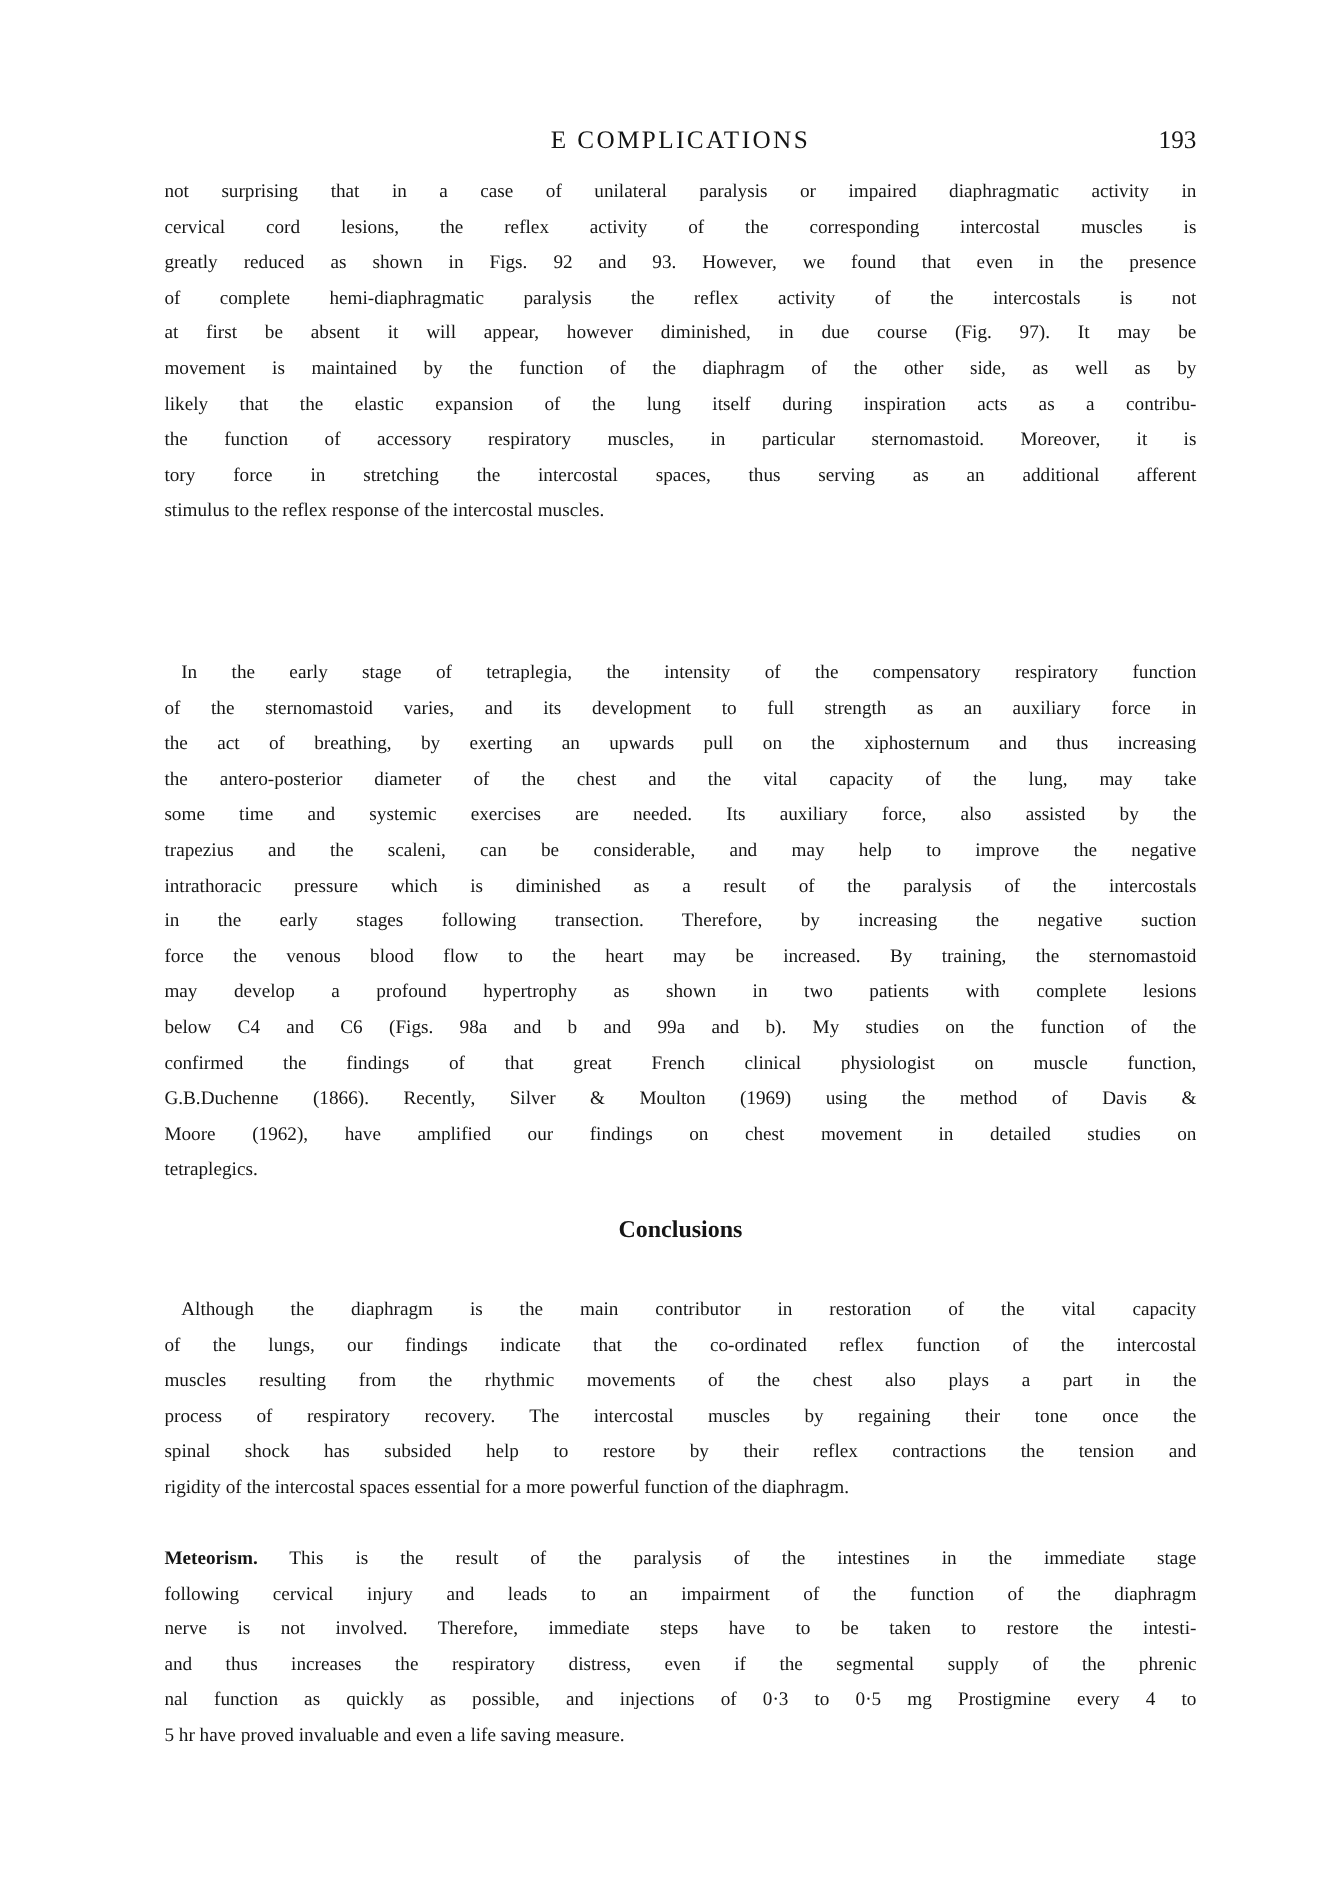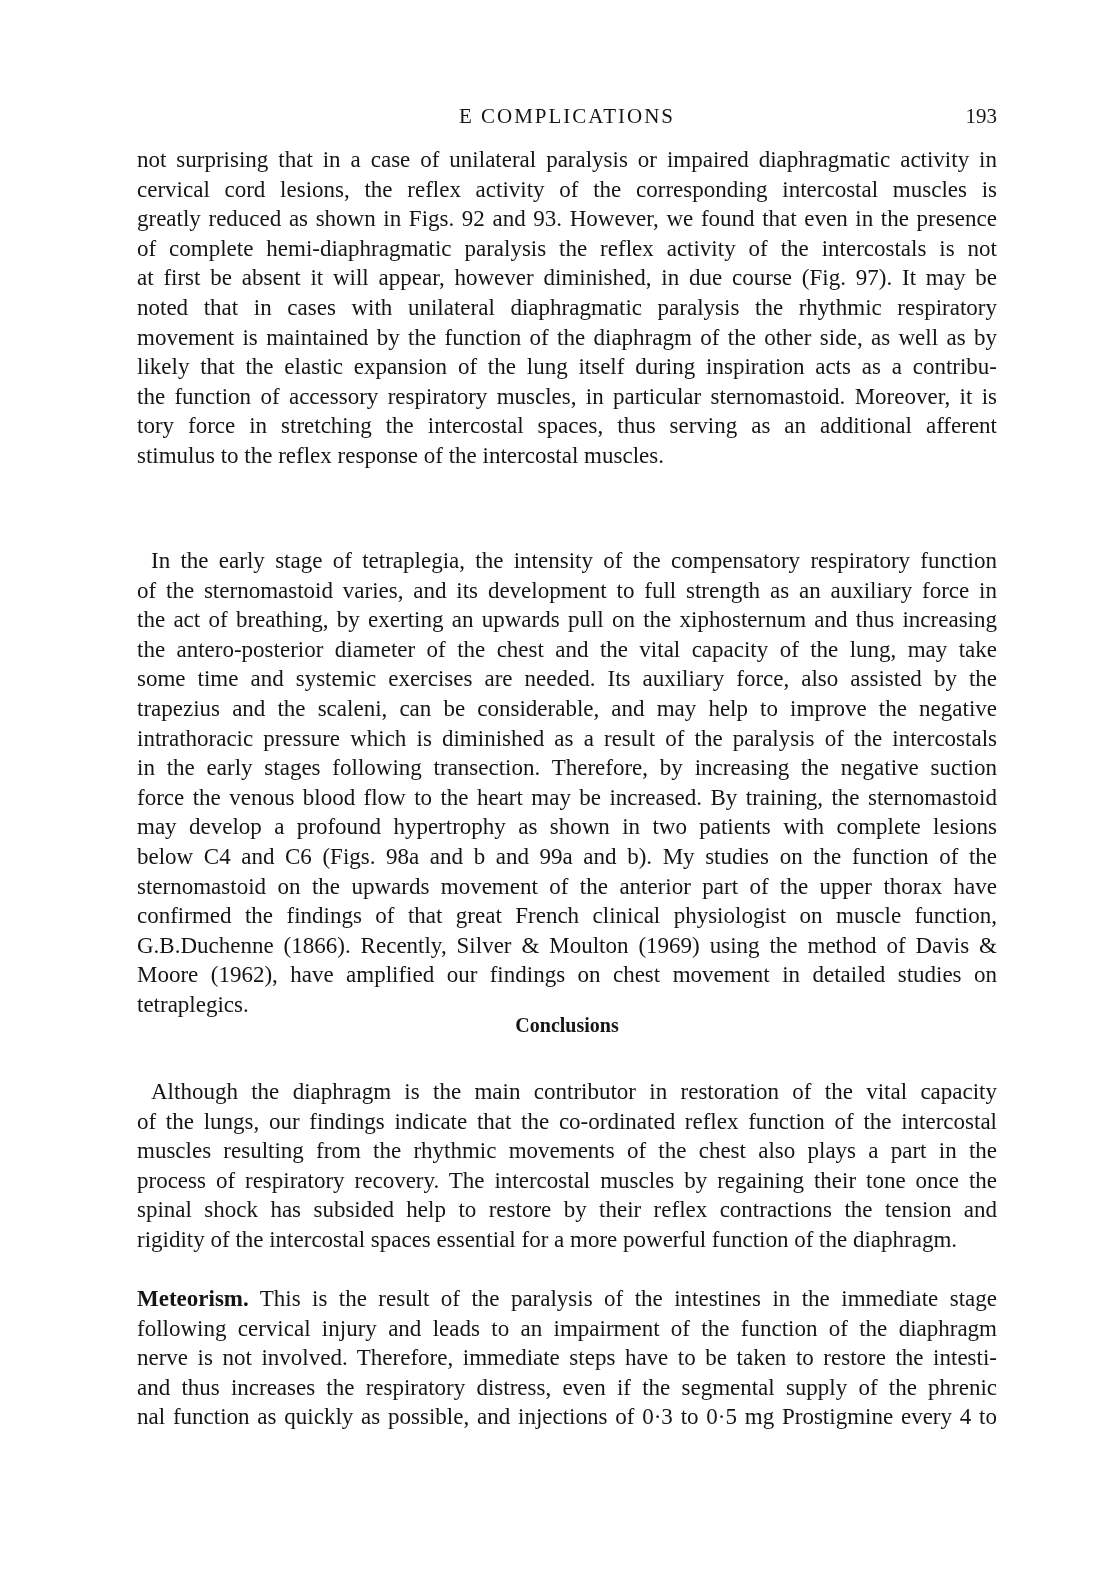--- a/index.html
+++ b/index.html
@@ -11,21 +11,21 @@
     .page { position: absolute; left: 137px; top: 0; width: 860px; }
     .header {
       position: absolute; top: 102px; left: 0; width: 860px; height: 30px;
       font-size: 21px; letter-spacing: 2px;
     }
     .running-title { position: absolute; left: 0; right: 0; text-align: center; top: 2px; }
     .page-number { position: absolute; right: 0; top: 2px; letter-spacing: 0; }
     .block { position: absolute; left: 0; width: 860px; }
     .line {
       display: block; height: 29.6px; line-height: 29.6px;
-      font-size: 23px; white-space: nowrap;
+      font-size: 16px; white-space: nowrap;
       text-align: justify; text-align-last: justify; font-family: Liberation Serif, serif;
     }
     .line.last { text-align-last: left; }
     .line.indent { text-indent: 14px; }
     .heading {
       position: absolute; left: 0; width: 860px; text-align: center;
       font-weight: bold; font-size: 20px; top: 1014px;
     }
     .bold { font-weight: bold; }
   </style>
@@ -38,41 +38,39 @@
     <span class="running-title">E COMPLICATIONS</span>
     <span class="page-number">193</span>
   </div>
 
   <div class="block" style="top:145px;">
     <span class="line">not surprising that in a case of unilateral paralysis or impaired diaphragmatic activity in</span>
     <span class="line">cervical cord lesions, the reflex activity of the corresponding intercostal muscles is</span>
     <span class="line">greatly reduced as shown in Figs. 92 and 93. However, we found that even in the presence</span>
     <span class="line">of complete hemi-diaphragmatic paralysis the reflex activity of the intercostals is not</span>
     <span class="line">at first be absent it will appear, however diminished, in due course (Fig. 97). It may be</span>
-    <span class="line">noted that in cases with unilateral diaphragmatic paralysis the rhythmic respiratory</span>
     <span class="line">movement is maintained by the function of the diaphragm of the other side, as well as by</span>
     <span class="line">likely that the elastic expansion of the lung itself during inspiration acts as a contribu-</span>
     <span class="line">the function of accessory respiratory muscles, in particular sternomastoid. Moreover, it is</span>
     <span class="line">tory force in stretching the intercostal spaces, thus serving as an additional afferent</span>
     <span class="line last">stimulus to the reflex response of the intercostal muscles.</span>
   </div>
 
   <div class="block" style="top:510px;margin-top:36px;">
     <span class="line indent">In the early stage of tetraplegia, the intensity of the compensatory respiratory function</span>
     <span class="line">of the sternomastoid varies, and its development to full strength as an auxiliary force in</span>
     <span class="line">the act of breathing, by exerting an upwards pull on the xiphosternum and thus increasing</span>
     <span class="line">the antero-posterior diameter of the chest and the vital capacity of the lung, may take</span>
     <span class="line">some time and systemic exercises are needed. Its auxiliary force, also assisted by the</span>
     <span class="line">trapezius and the scaleni, can be considerable, and may help to improve the negative</span>
     <span class="line">intrathoracic pressure which is diminished as a result of the paralysis of the intercostals</span>
     <span class="line">in the early stages following transection. Therefore, by increasing the negative suction</span>
     <span class="line">force the venous blood flow to the heart may be increased. By training, the sternomastoid</span>
     <span class="line">may develop a profound hypertrophy as shown in two patients with complete lesions</span>
     <span class="line">below C4 and C6 (Figs. 98a and b and 99a and b). My studies on the function of the</span>
-    <span class="line">sternomastoid on the upwards movement of the anterior part of the upper thorax have</span>
     <span class="line">confirmed the findings of that great French clinical physiologist on muscle function,</span>
     <span class="line">G.B.Duchenne (1866). Recently, Silver &amp; Moulton (1969) using the method of Davis &amp;</span>
     <span class="line">Moore (1962), have amplified our findings on chest movement in detailed studies on</span>
     <span class="line last">tetraplegics.</span>
   </div>
 
   <div class="heading">Conclusions</div>
 
   <div class="block" style="top:1058px;margin-top:19px;">
     <span class="line indent">Although the diaphragm is the main contributor in restoration of the vital capacity</span>
@@ -82,15 +80,16 @@
     <span class="line">spinal shock has subsided help to restore by their reflex contractions the tension and</span>
     <span class="line last">rigidity of the intercostal spaces essential for a more powerful function of the diaphragm.</span>
   </div>
 
   <div class="block" style="top:1284px;">
     <span class="line"><span class="bold">Meteorism.</span><span> This is the result of the paralysis of the intestines in the immediate stage</span></span>
     <span class="line">following cervical injury and leads to an impairment of the function of the diaphragm</span>
     <span class="line">nerve is not involved. Therefore, immediate steps have to be taken to restore the intesti-</span>
     <span class="line">and thus increases the respiratory distress, even if the segmental supply of the phrenic</span>
     <span class="line">nal function as quickly as possible, and injections of 0·3 to 0·5 mg Prostigmine every 4 to</span>
+    <span class="line last">5 hr have proved invaluable and even a life saving measure.</span>
   </div>
 
 </div>
 
 </body></html>

